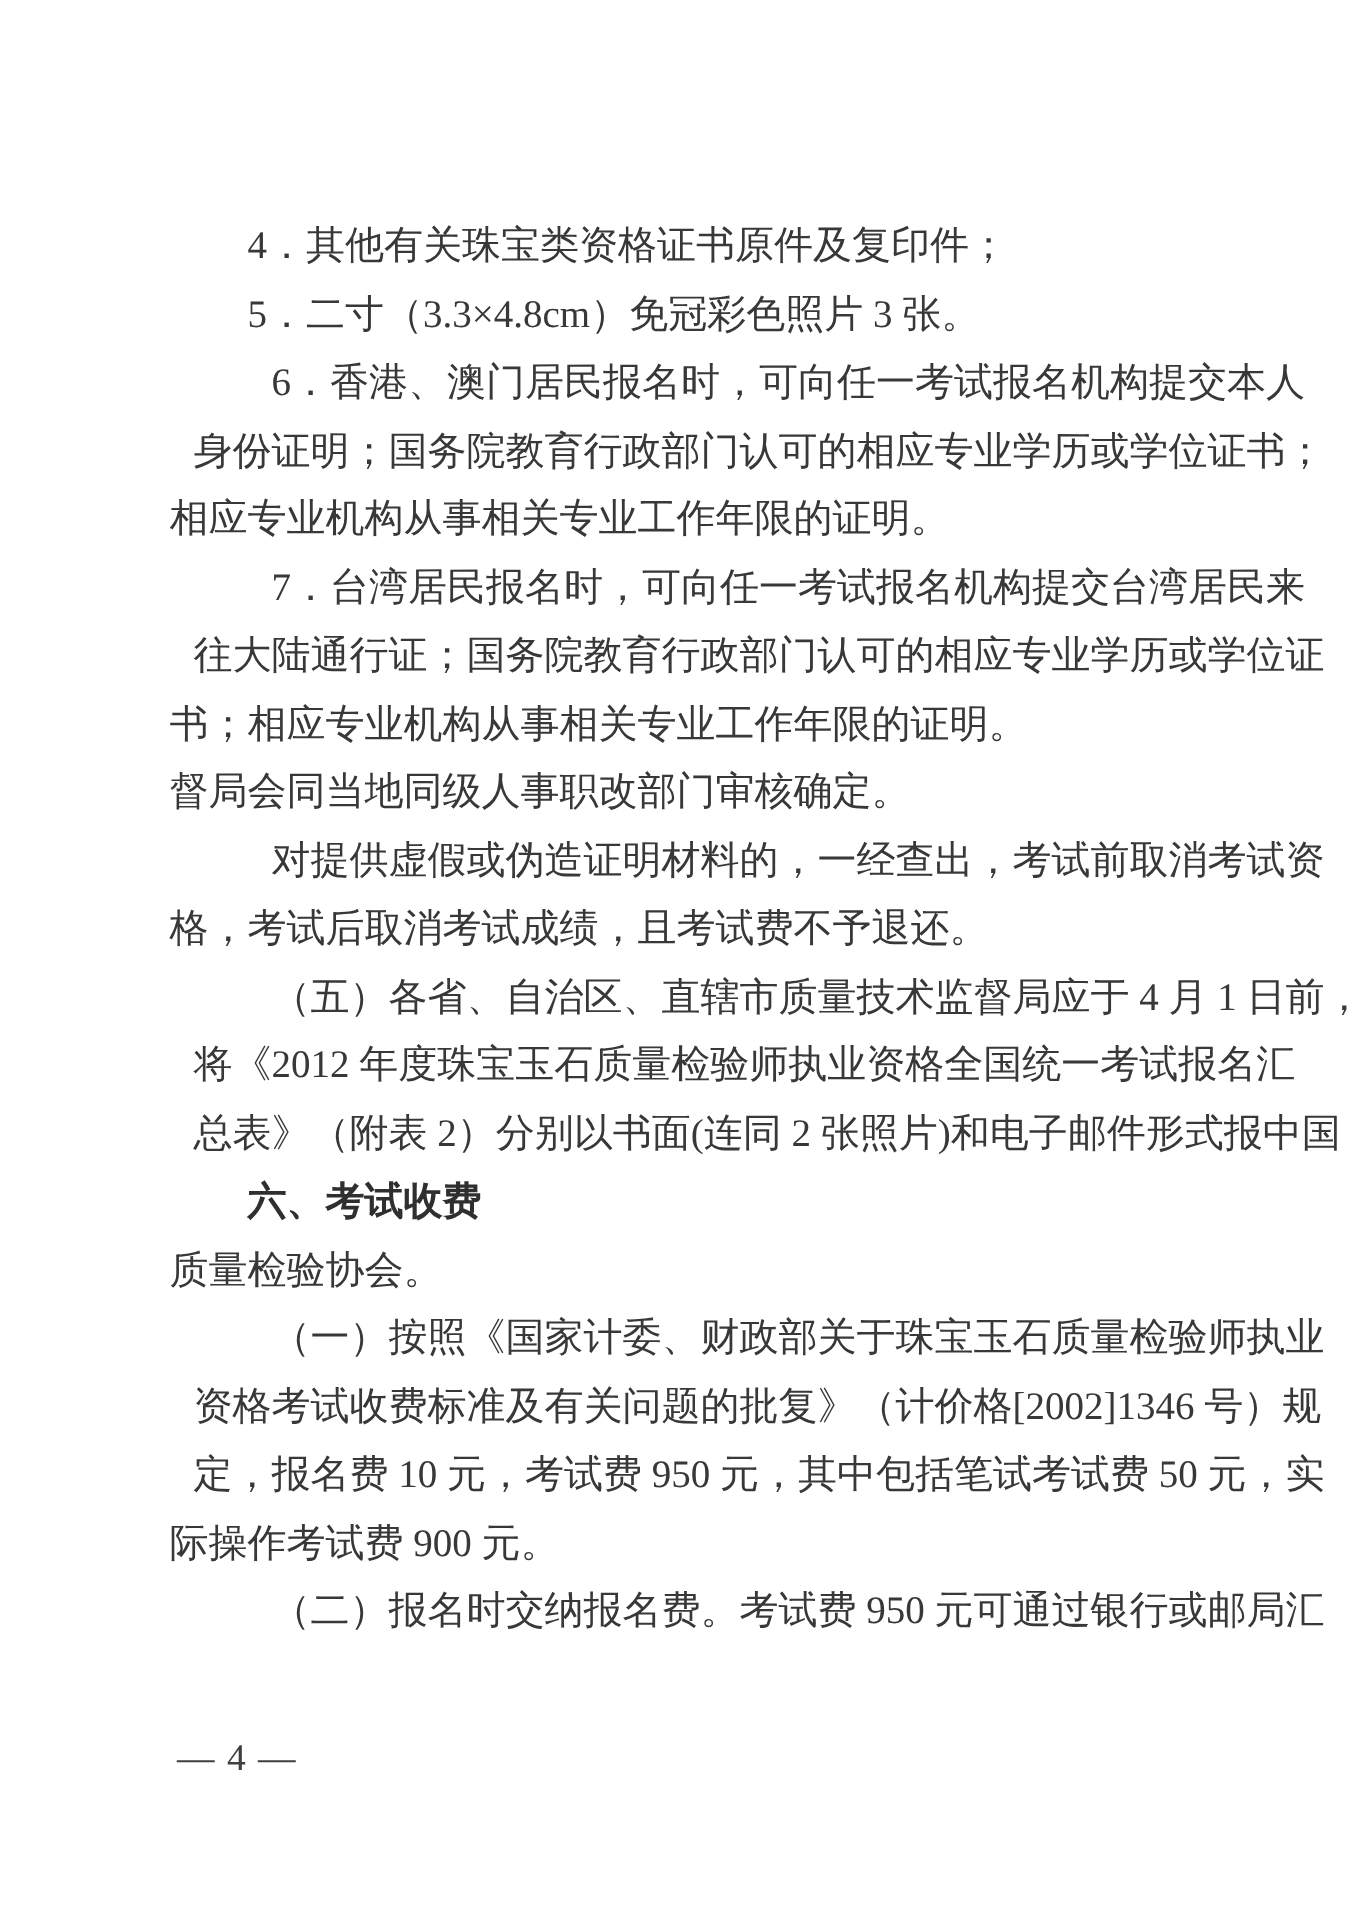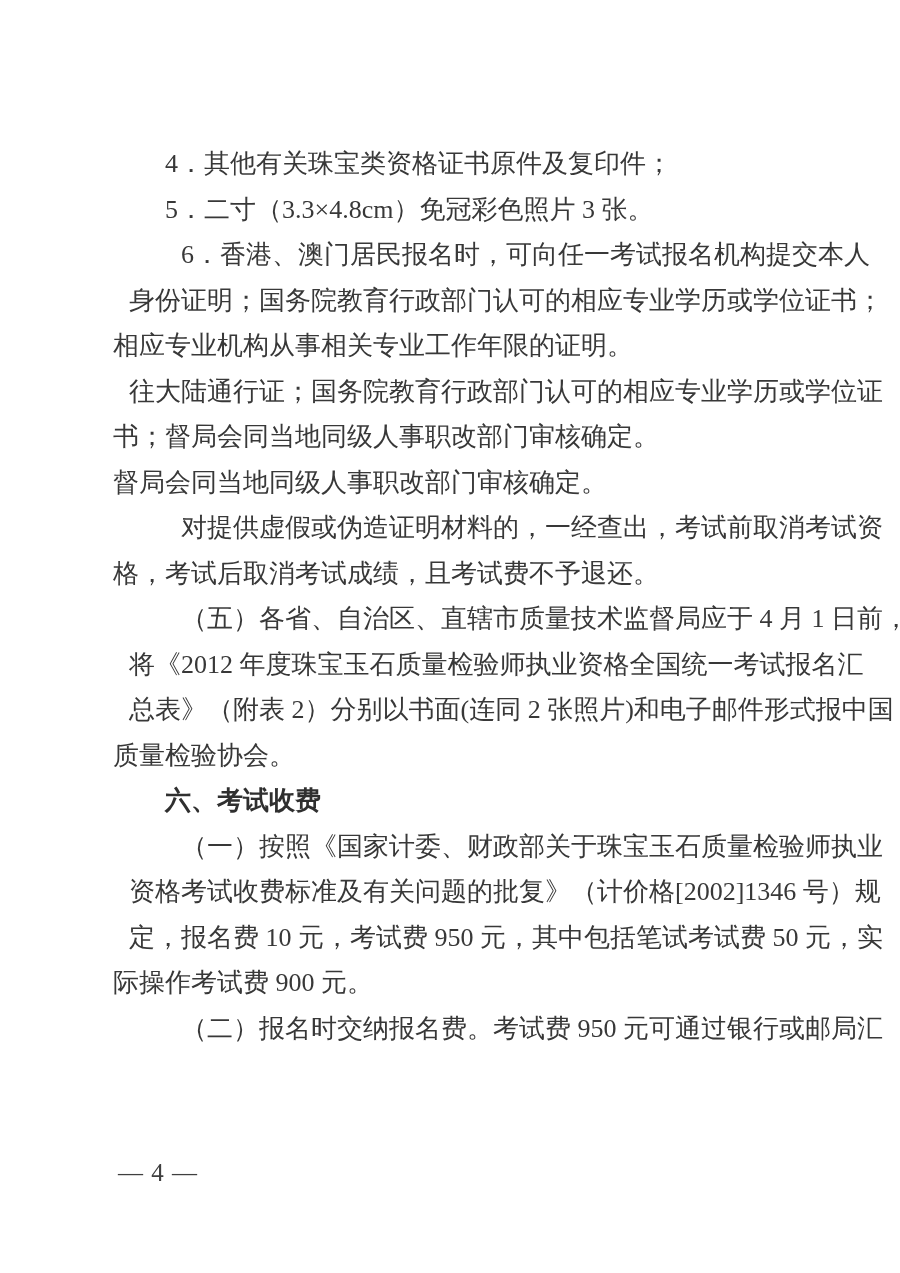--- a/index.html
+++ b/index.html
@@ -51,30 +51,31 @@
 </head>
 <body>
 
 <div class="page">
   <div class="body-text">
       <div class="line indent">4．其他有关珠宝类资格证书原件及复印件；</div>
       <div class="line indent">5．二寸（3.3×4.8cm）免冠彩色照片 3 张。</div>
       <div class="line indent full">6．香港、澳门居民报名时，可向任一考试报名机构提交本人</div>
       <div class="line full">身份证明；国务院教育行政部门认可的相应专业学历或学位证书；</div>
       <div class="line">相应专业机构从事相关专业工作年限的证明。</div>
+      <div class="line indent full">7．台湾居民报名时，可向任一考试报名机构提交台湾居民来</div>
       <div class="line full">往大陆通行证；国务院教育行政部门认可的相应专业学历或学位证</div>
-      <div class="line">书；督局会同当地同级人事职改部门审核确定。</div>
+      <div class="line">书；相应专业机构从事相关专业工作年限的证明。</div>
       <div class="line">督局会同当地同级人事职改部门审核确定。</div>
       <div class="line indent full">对提供虚假或伪造证明材料的，一经查出，考试前取消考试资</div>
       <div class="line">格，考试后取消考试成绩，且考试费不予退还。</div>
       <div class="line indent full">（五）各省、自治区、直辖市质量技术监督局应于 4 月 1 日前，</div>
       <div class="line full">将《2012 年度珠宝玉石质量检验师执业资格全国统一考试报名汇</div>
       <div class="line full">总表》（附表 2）分别以书面(连同 2 张照片)和电子邮件形式报中国</div>
+      <div class="line indent heading">六、考试收费</div>
       <div class="line">质量检验协会。</div>
-      <div class="line indent heading">六、考试收费</div>
       <div class="line indent full">（一）按照《国家计委、财政部关于珠宝玉石质量检验师执业</div>
       <div class="line full">资格考试收费标准及有关问题的批复》（计价格[2002]1346 号）规</div>
       <div class="line full">定，报名费 10 元，考试费 950 元，其中包括笔试考试费 50 元，实</div>
       <div class="line">际操作考试费 900 元。</div>
       <div class="line indent full">（二）报名时交纳报名费。考试费 950 元可通过银行或邮局汇</div>
     </div>
   <div class="footer">— 4 —</div>
 </div>
 
 </body></html>

